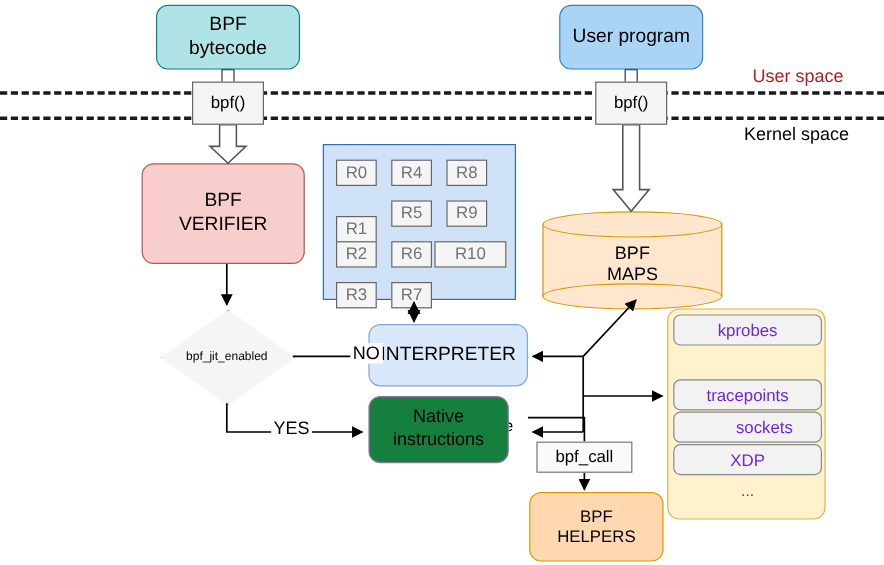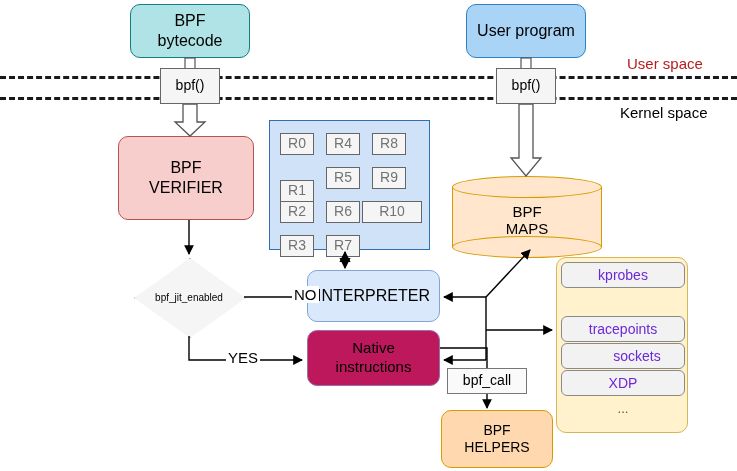--- a/index.html
+++ b/index.html
@@ -46,21 +46,21 @@
   #decision{position:absolute;left:134px;top:258px;width:110px;height:78px;}
   #decision .dia{position:absolute;left:0;top:0;width:110px;height:78px;
       background:#f5f5f5;border:1.2px solid #999;
       transform-origin:center;
       clip-path:polygon(50% 0,100% 50%,50% 100%,0 50%);}
   #decision .dia-txt{position:absolute;left:0;top:0;width:110px;height:78px;
       display:flex;align-items:center;justify-content:center;font-size:10px;color:#000;}
 
   #interpreter{left:307px;top:270px;width:133px;height:52px;background:#dae8fc;
       border:1.4px solid #7ea6d9;font-size:16px;}
-  #native-instructions{left:307px;top:330px;width:133px;height:56px;background:#be185d;
+  #native-instructions{left:307px;top:330px;width:117px;height:56px;background:#15803d;
       border:1.4px solid #9673a6;font-size:15px;}
 
   #bpf-call{left:447px;top:368px;width:80px;height:26px;background:#fafafa;
       border:1.2px solid #777;font-size:14px;z-index:5;}
   #bpf-helpers{left:441px;top:410px;width:112px;height:58px;background:#ffd8b0;
       border:1.4px solid #d79b00;font-size:14px;}
 
   #hook-container{position:absolute;left:556px;top:257px;width:132px;height:176px;
       background:#fff2cc;border:1.3px solid #d6b656;border-radius:10px;box-sizing:border-box;}
   .hook-item{position:absolute;left:4px;width:124px;height:26px;background:#f2f2f2;

